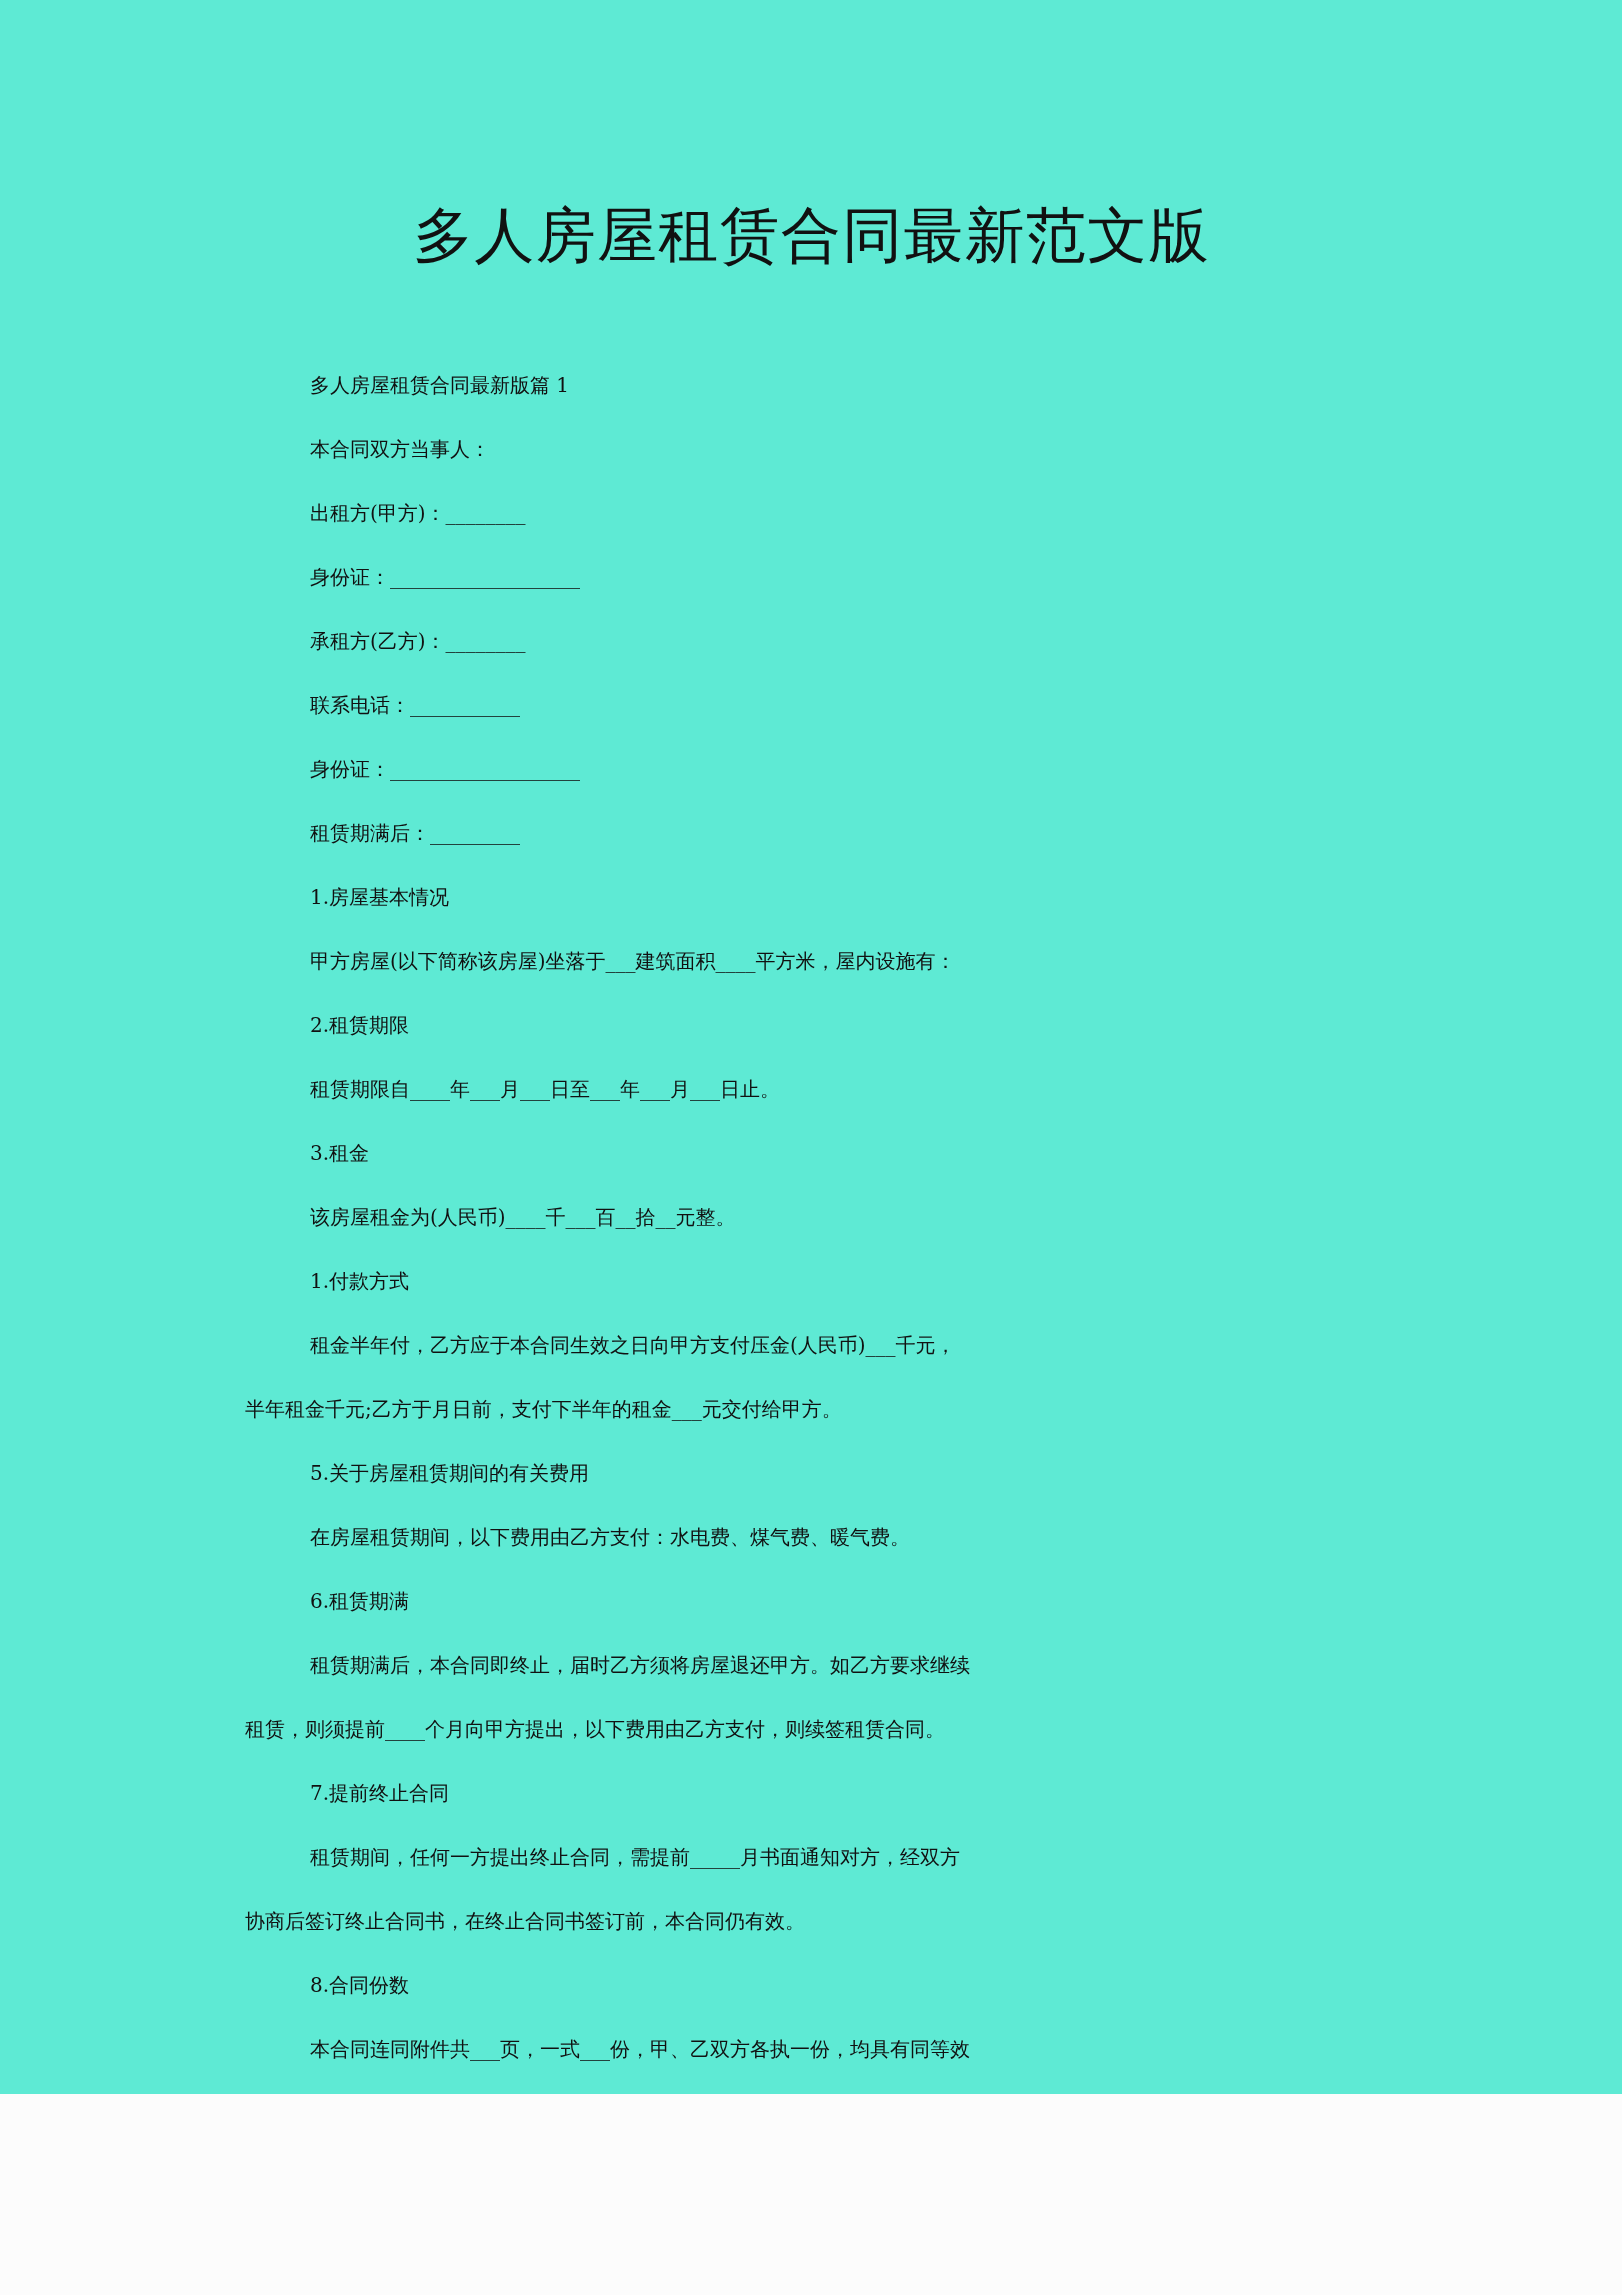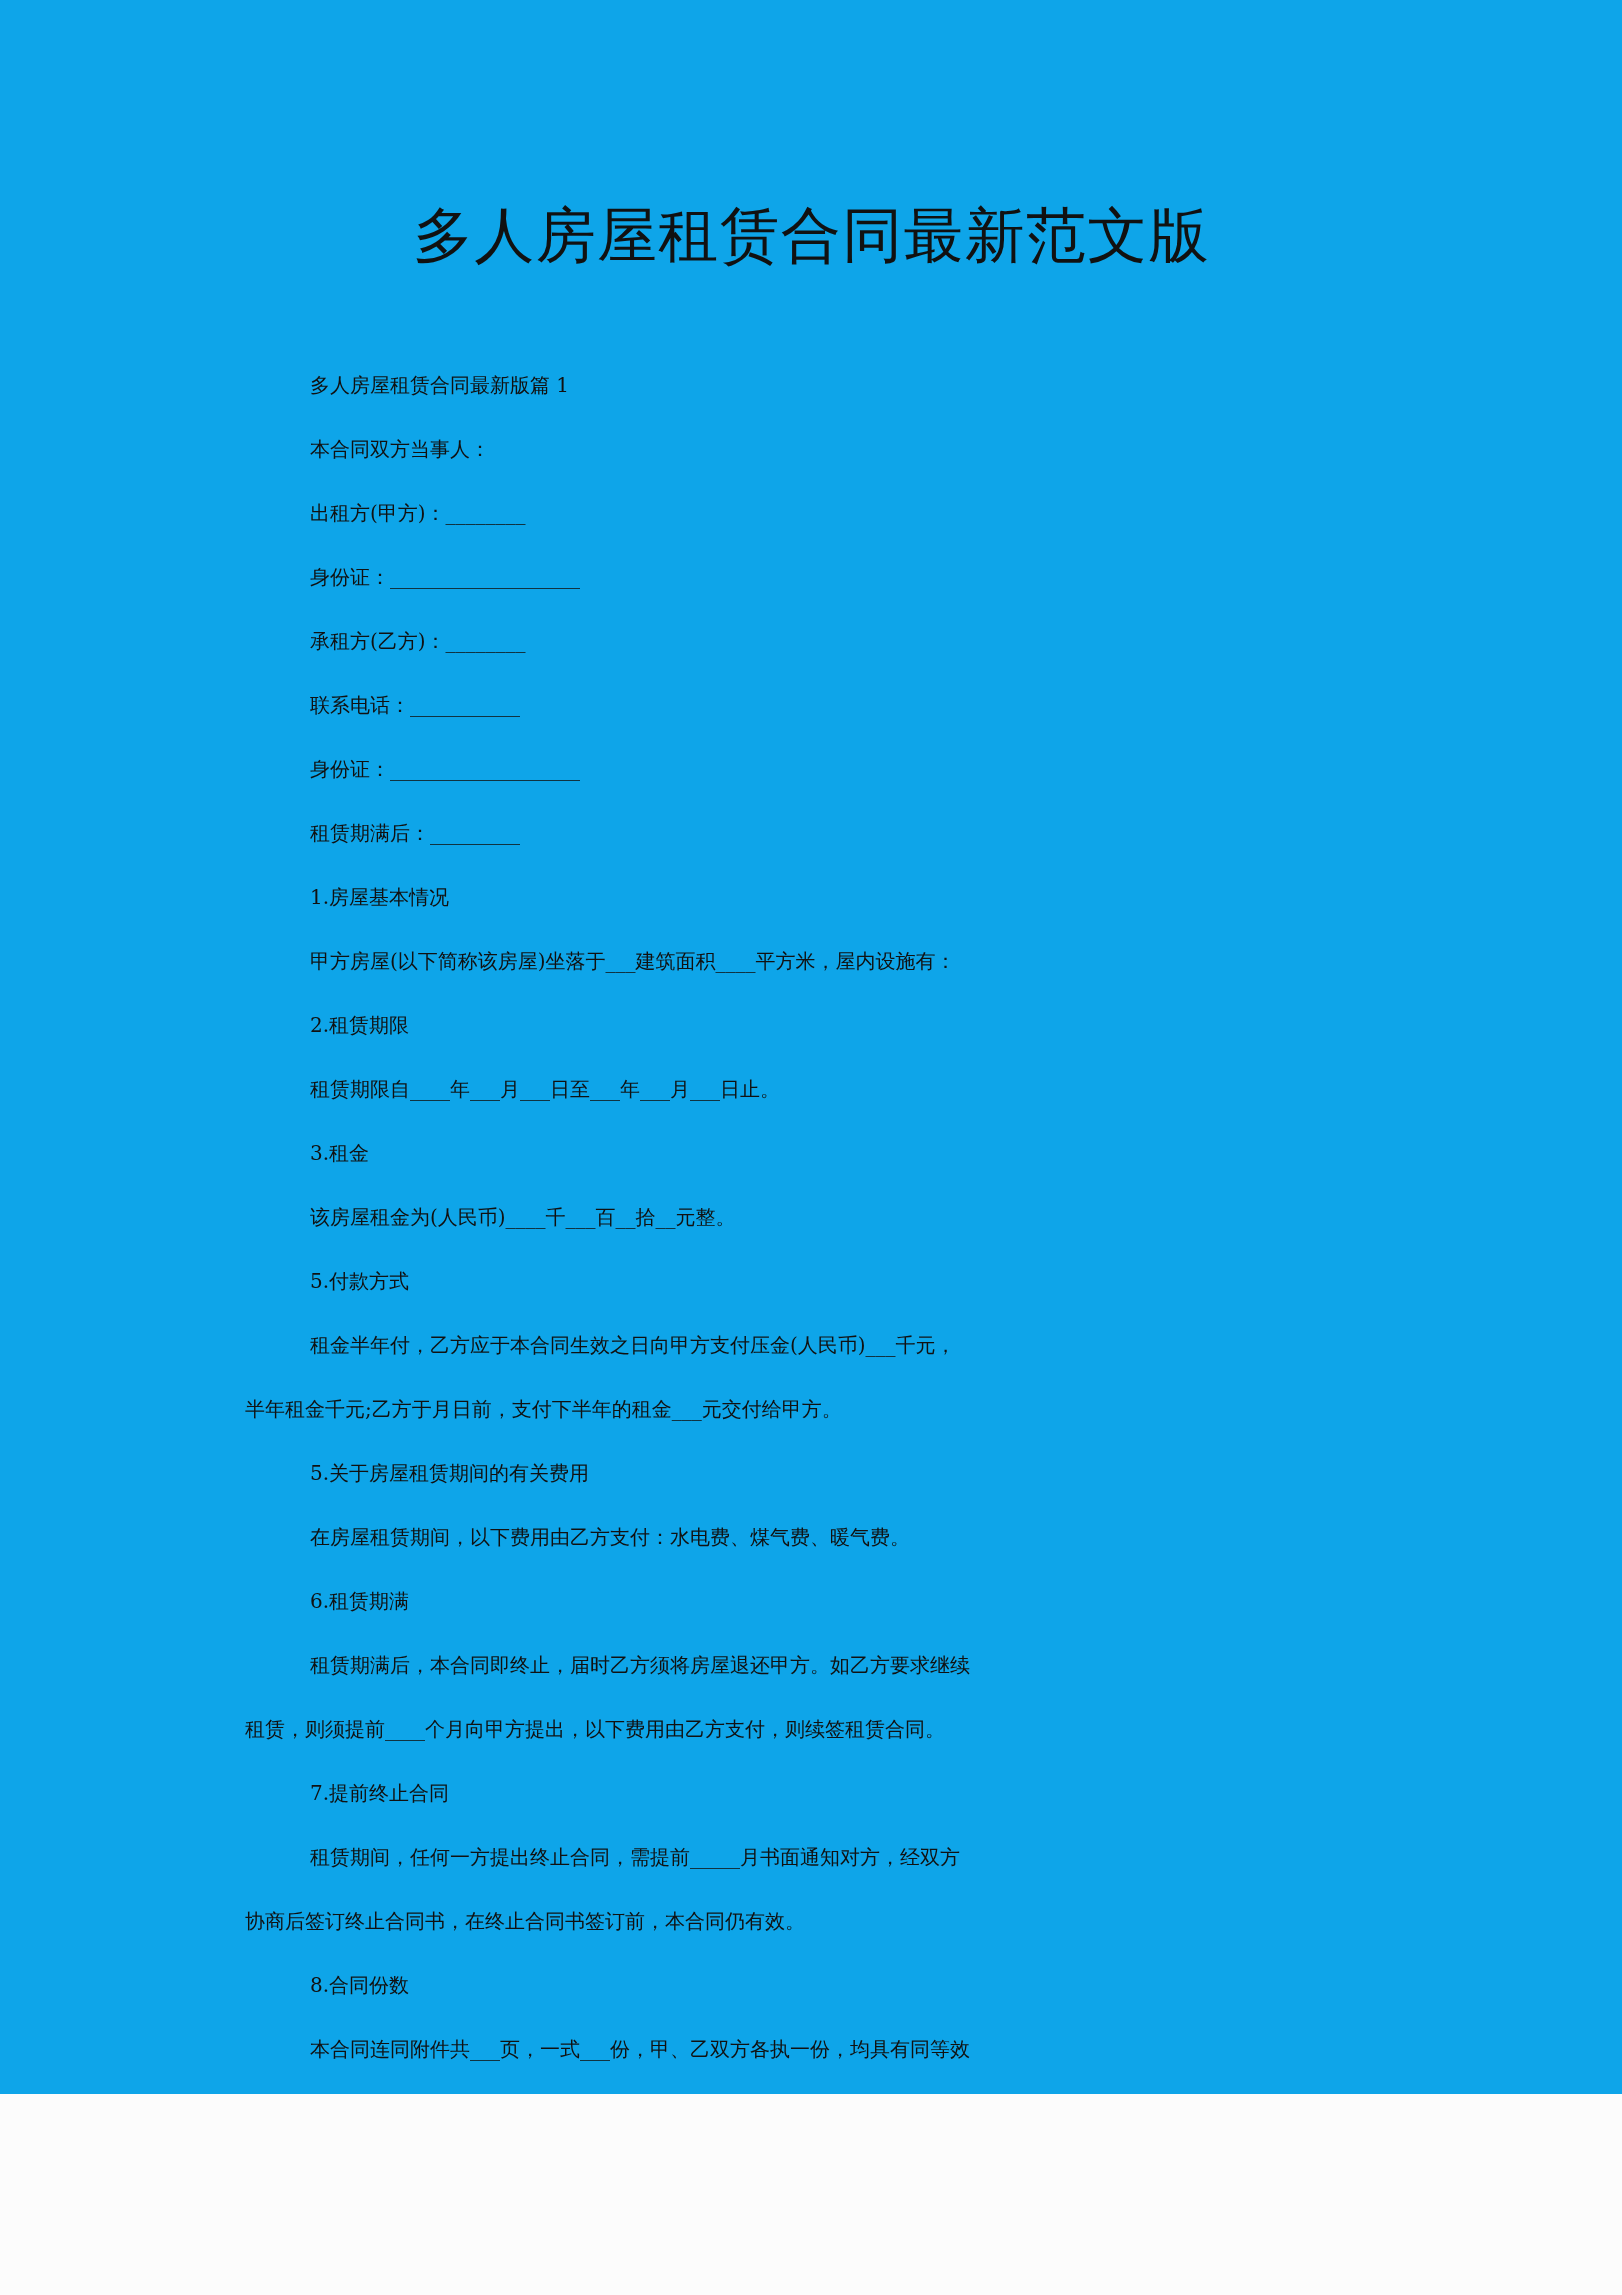--- a/index.html
+++ b/index.html
@@ -13,21 +13,21 @@
       position: relative;
       overflow: hidden;
       font-family: "DejaVu Serif", "Liberation Serif", serif;
       color: #111111;
     }
     .page {
       position: absolute;
       left: 0; top: 0;
       width: 1623px;
       height: 2295px;
-      background: #0ea5e9;
+      background: #5eead4;
     }
     .title {
       position: absolute;
       left: 0;
       width: 1623px;
       top: 196px;
       text-align: center;
       font-size: 60px;
       line-height: 79px;
       letter-spacing: 1.3px;
@@ -70,21 +70,21 @@
     <p class="para indent">承租方(乙方)：________</p>
     <p class="para indent">联系电话：___________</p>
     <p class="para indent">身份证：___________________</p>
     <p class="para indent">租赁期满后：_________</p>
     <p class="para indent">1.房屋基本情况</p>
     <p class="para indent">甲方房屋(以下简称该房屋)坐落于___建筑面积____平方米，屋内设施有：</p>
     <p class="para indent">2.租赁期限</p>
     <p class="para indent">租赁期限自____年___月___日至___年___月___日止。</p>
     <p class="para indent">3.租金</p>
     <p class="para indent">该房屋租金为(人民币)____千___百__拾__元整。</p>
-    <p class="para indent">5.付款方式</p>
+    <p class="para indent">1.付款方式</p>
     <p class="para indent">租金半年付，乙方应于本合同生效之日向甲方支付压金(人民币)___千元，</p>
     <p class="para noindent">半年租金千元;乙方于月日前，支付下半年的租金___元交付给甲方。</p>
     <p class="para indent">5.关于房屋租赁期间的有关费用</p>
     <p class="para indent">在房屋租赁期间，以下费用由乙方支付：水电费、煤气费、暖气费。</p>
     <p class="para indent">6.租赁期满</p>
     <p class="para indent">租赁期满后，本合同即终止，届时乙方须将房屋退还甲方。如乙方要求继续</p>
     <p class="para noindent">租赁，则须提前____个月向甲方提出，以下费用由乙方支付，则续签租赁合同。</p>
     <p class="para indent">7.提前终止合同</p>
     <p class="para indent">租赁期间，任何一方提出终止合同，需提前_____月书面通知对方，经双方</p>
     <p class="para noindent">协商后签订终止合同书，在终止合同书签订前，本合同仍有效。</p>

